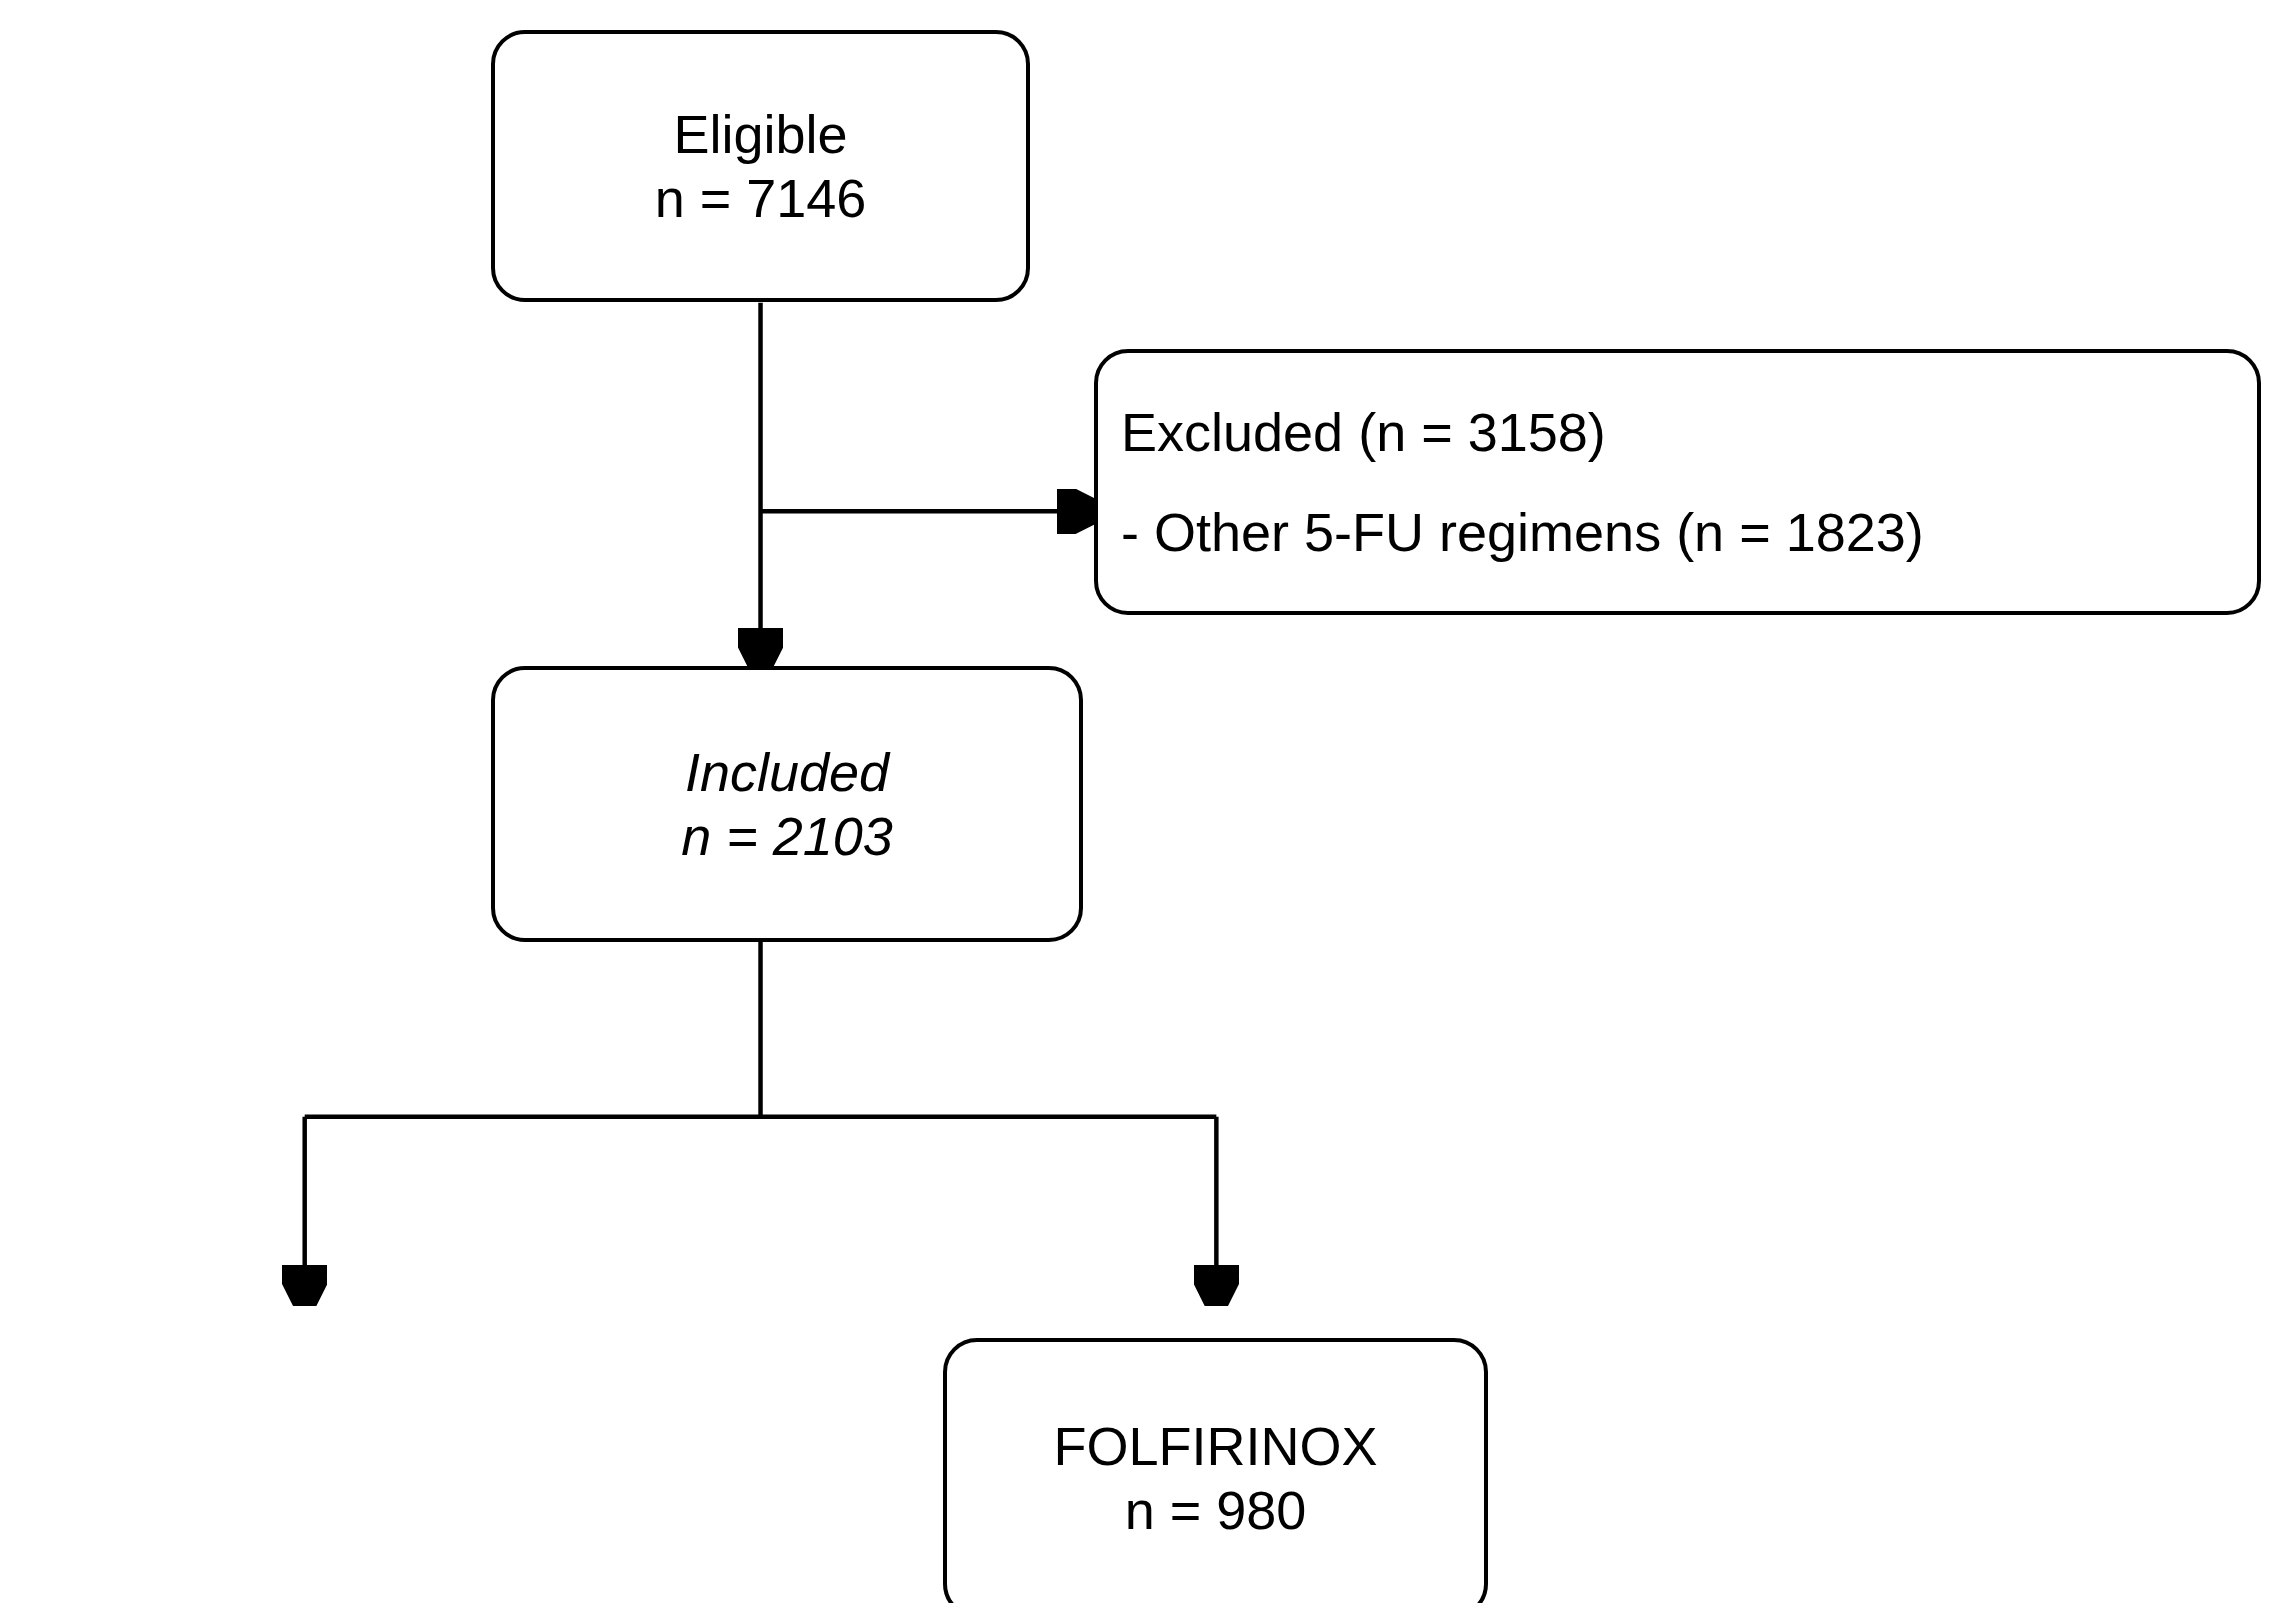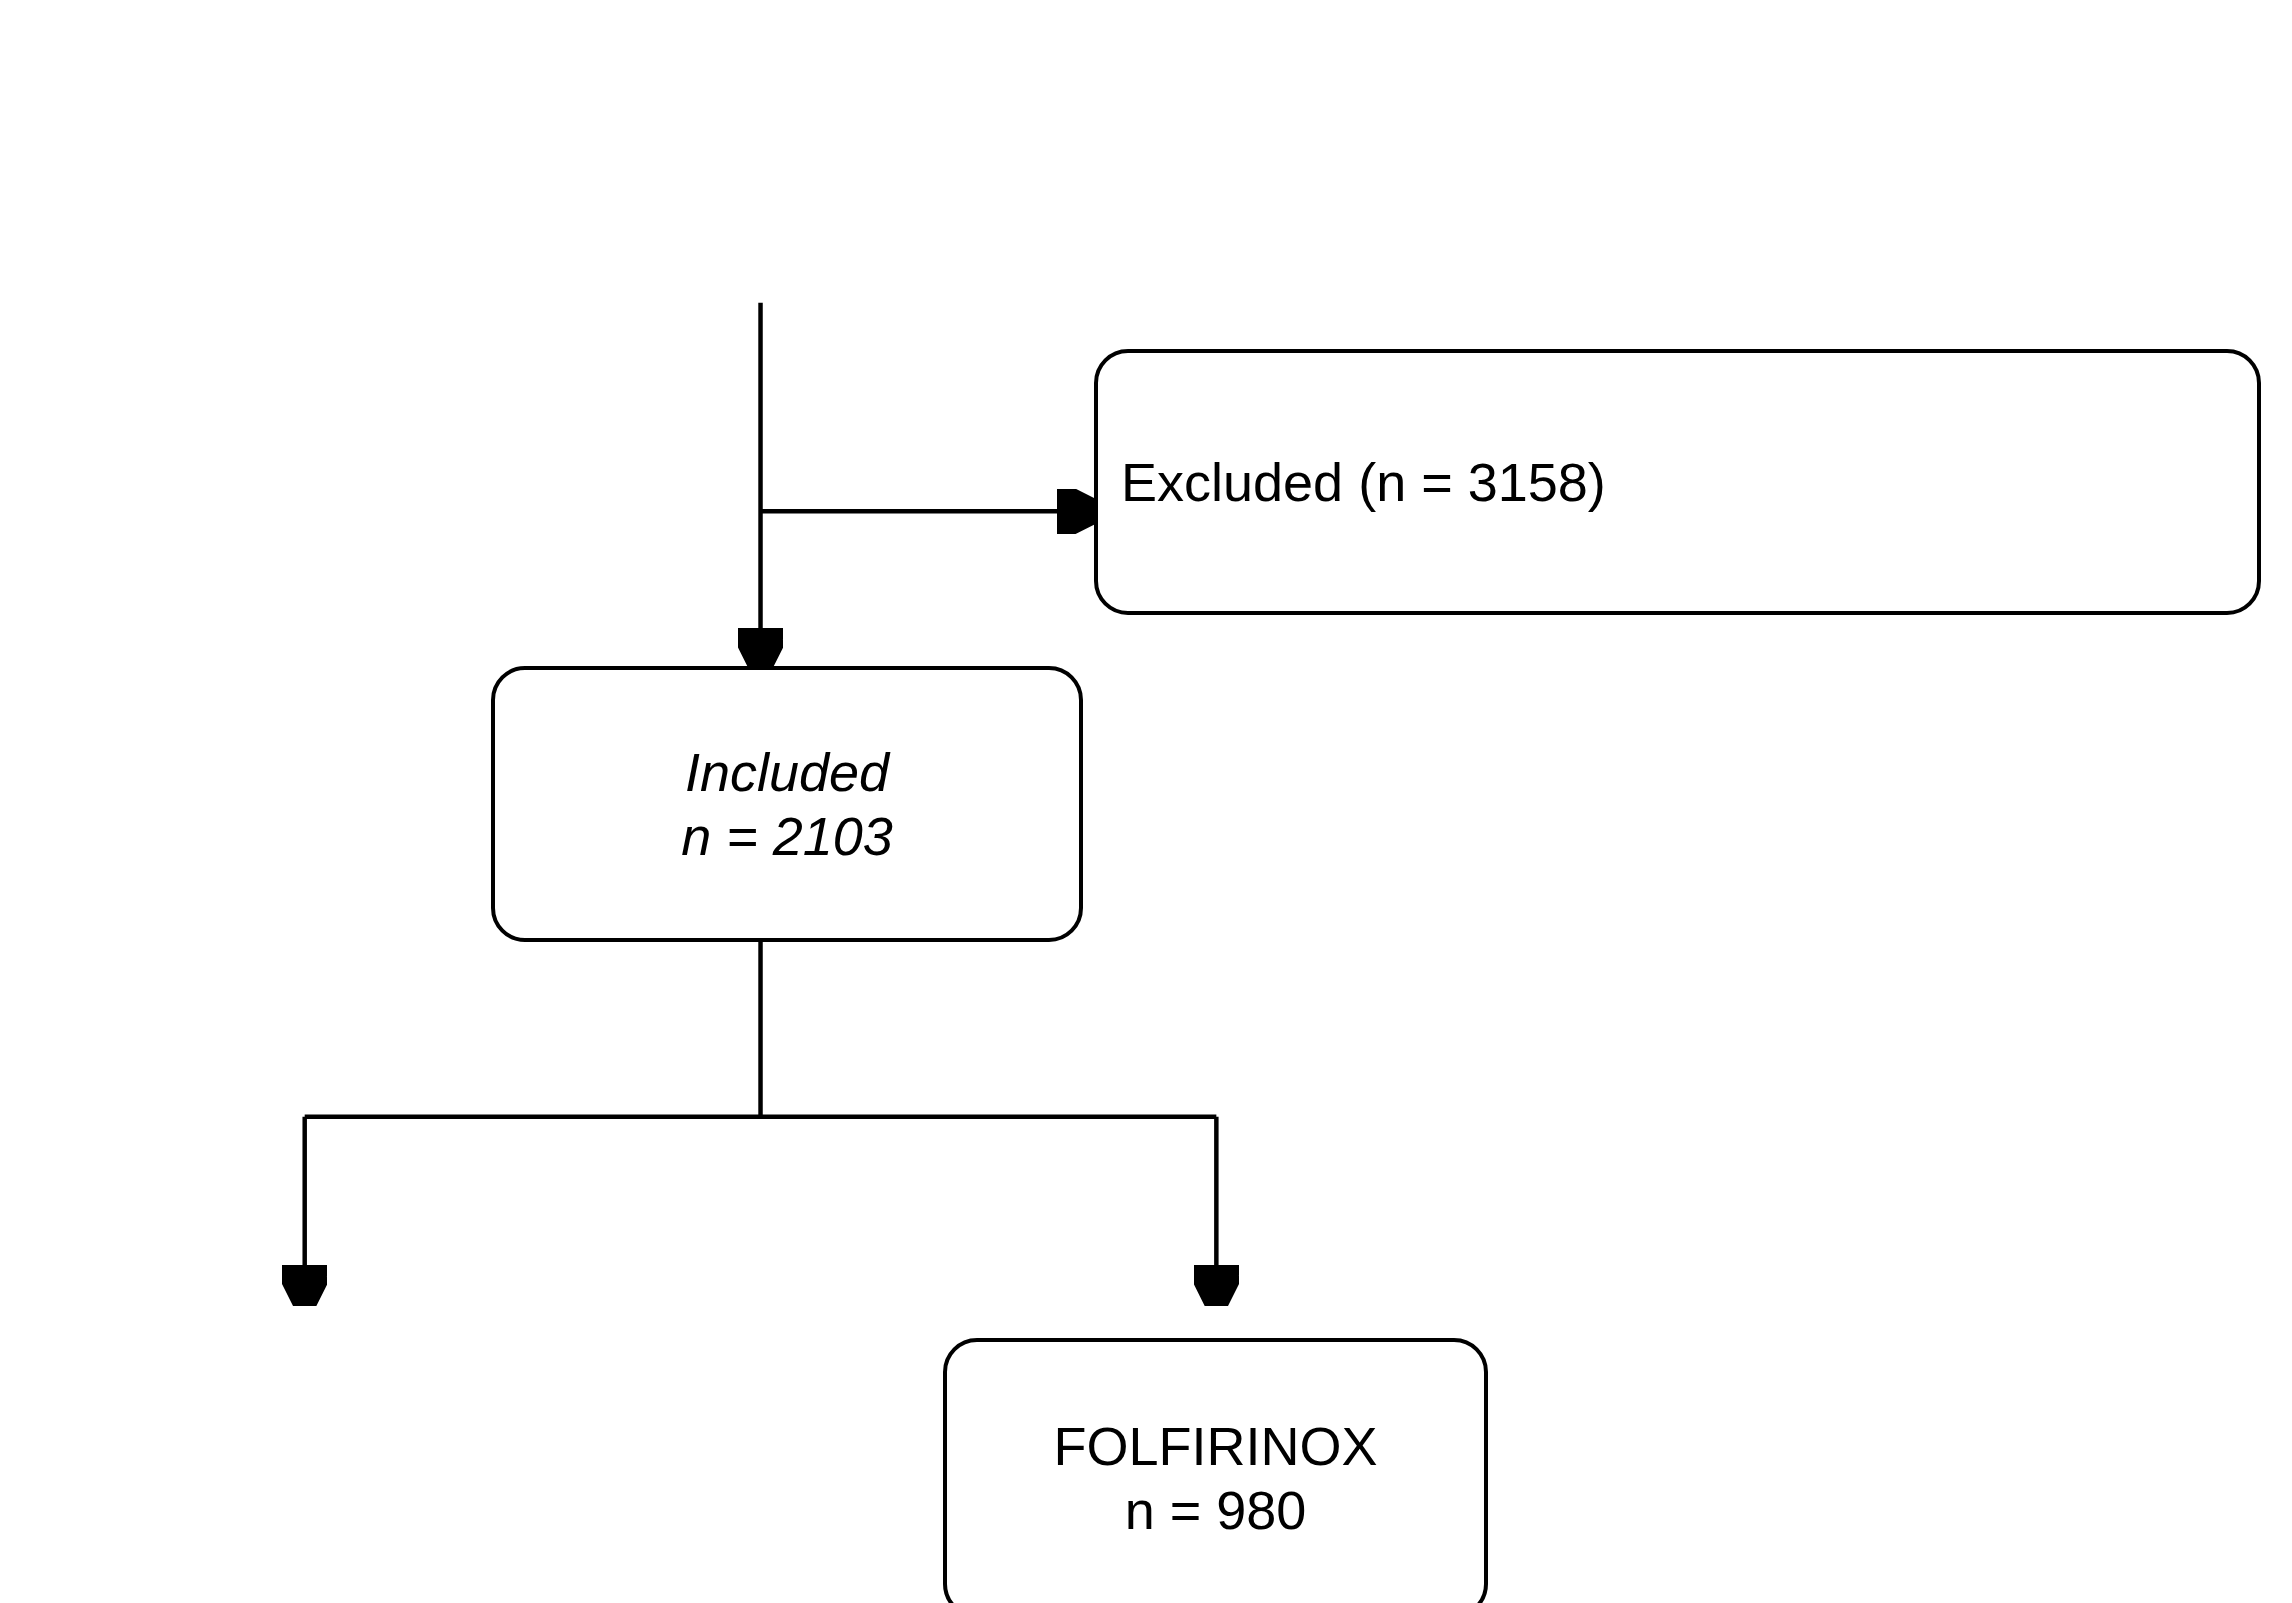--- a/index.html
+++ b/index.html
@@ -64,23 +64,28 @@
       </marker>
     </defs>
     <path d="M 849 338 L 849 744" marker-end="url(#arrow)"></path>
     <path d="M 849 571 L 1222 571" marker-end="url(#arrow)"></path>
     <path d="M 849 1052 L 849 1247"></path>
     <path d="M 340 1247 L 1358 1247"></path>
     <path d="M 340 1247 L 340 1455" marker-end="url(#arrow)"></path>
     <path d="M 1358 1247 L 1358 1455" marker-end="url(#arrow)"></path>
   </svg>
 
+  <div class="node node--eligible">
+    <span class="node-line">Eligible</span>
+    <span class="node-line">n = 7146</span>
+  </div>
 
   <div class="node node--excluded">
     <span class="node-line">Excluded (n = 3158)</span>
+    <span class="node-line">- Other 5-FU regimens (n = 1823)</span>
   </div>
 
   <div class="node node--included">
     <span class="node-line">Included</span>
     <span class="node-line">n = 2103</span>
   </div>
 
 
   <div class="node node--folfirinox">
     <span class="node-line">FOLFIRINOX</span>

